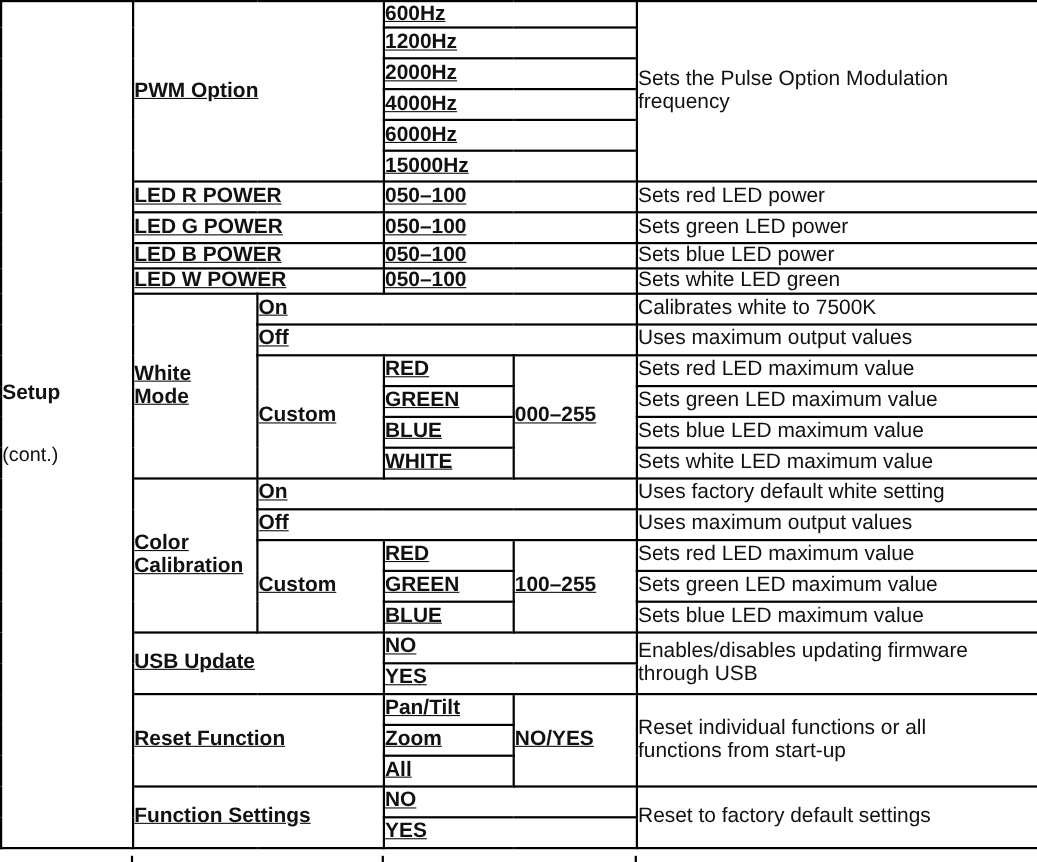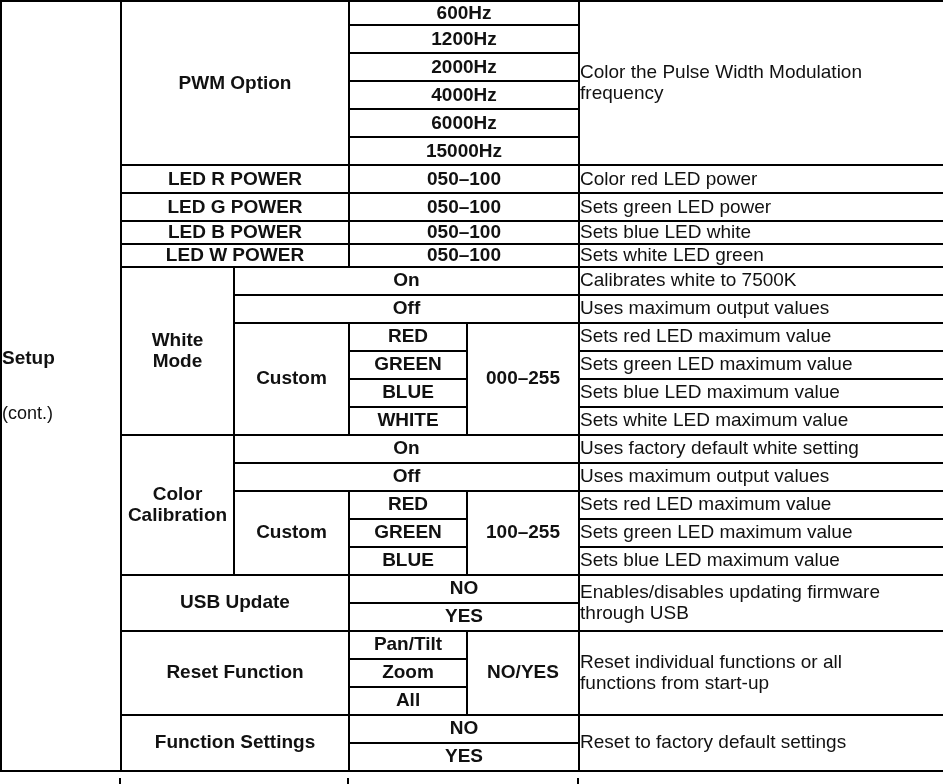--- a/index.html
+++ b/index.html
@@ -32,23 +32,24 @@
     line-height: 1.1;
     overflow: hidden;
   }
   
   td.no-top   { border-top: none; }
   td.no-left  { border-left: none; }
   td.no-right { border-right: none; }
 
   
   td.c {
-    text-align: center;
+    text-align: left;
     font-weight: bold;
     white-space: pre-line;
+    text-decoration: underline;
   }
   
   td.d {
     text-align: left;
     font-weight: normal;
     padding: 0 8px 0 7px;
     white-space: pre-line;
     line-height: 1.15;
   }
   
@@ -94,21 +95,21 @@
     </colgroup>
     <tbody>
 
       <tr style="height:24px">
         <td class="section no-left no-top" rowspan="28">
           <div class="section-title">Setup</div>
           <div class="section-subtitle">(cont.)</div>
         </td>
         <td class="c no-top" colspan="2" rowspan="6">PWM Option</td>
         <td class="c no-top" colspan="2">600Hz</td>
-        <td class="d no-top no-right" rowspan="6">Color the Pulse Width Modulation
+        <td class="d no-top no-right" rowspan="6">Sets the Pulse Option Modulation
 frequency</td>
       </tr>
       <tr style="height:28px">
           <td class="c" colspan="2">1200Hz</td>
         </tr>
       <tr style="height:28px">
           <td class="c" colspan="2">2000Hz</td>
         </tr>
       <tr style="height:28px">
           <td class="c" colspan="2">4000Hz</td>
@@ -116,31 +117,31 @@
       <tr style="height:28px">
           <td class="c" colspan="2">6000Hz</td>
         </tr>
       <tr style="height:28px">
           <td class="c" colspan="2">15000Hz</td>
         </tr>
 
       <tr style="height:28px">
         <td class="c" colspan="2">LED R POWER</td>
         <td class="c" colspan="2">050–100</td>
-        <td class="d no-right">Color red LED power</td>
+        <td class="d no-right">Sets red LED power</td>
       </tr>
       <tr style="height:28px">
         <td class="c" colspan="2">LED G POWER</td>
         <td class="c" colspan="2">050–100</td>
         <td class="d no-right">Sets green LED power</td>
       </tr>
       <tr style="height:17px">
         <td class="c" colspan="2">LED B POWER</td>
         <td class="c" colspan="2">050–100</td>
-        <td class="d no-right">Sets blue LED white</td>
+        <td class="d no-right">Sets blue LED power</td>
       </tr>
       <tr style="height:16px">
         <td class="c" colspan="2">LED W POWER</td>
         <td class="c" colspan="2">050–100</td>
         <td class="d no-right">Sets white LED green</td>
       </tr>
 
       <tr style="height:28px">
         <td class="c" rowspan="6">White
 Mode</td>

